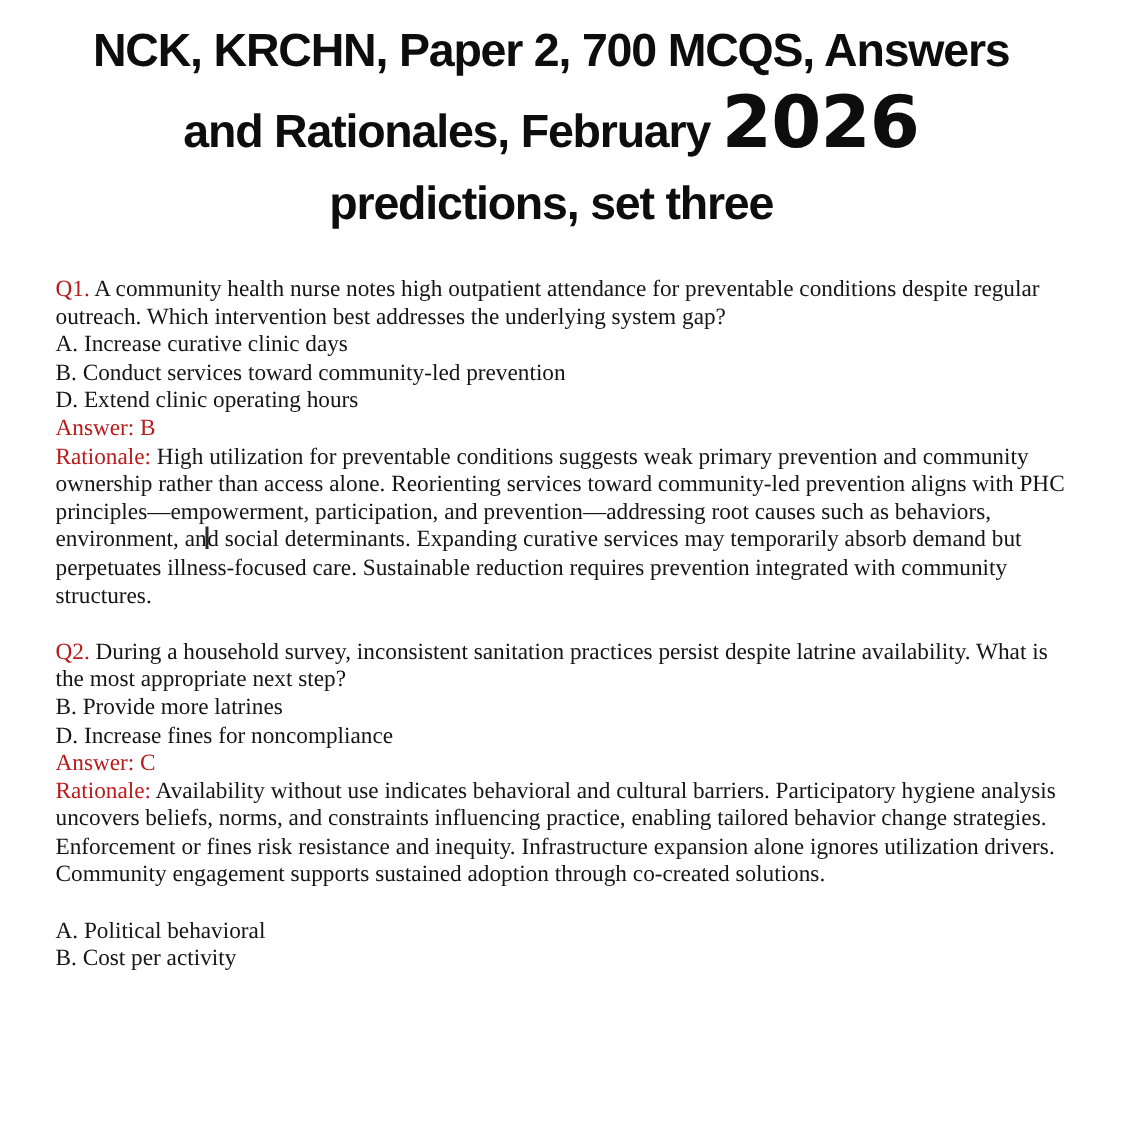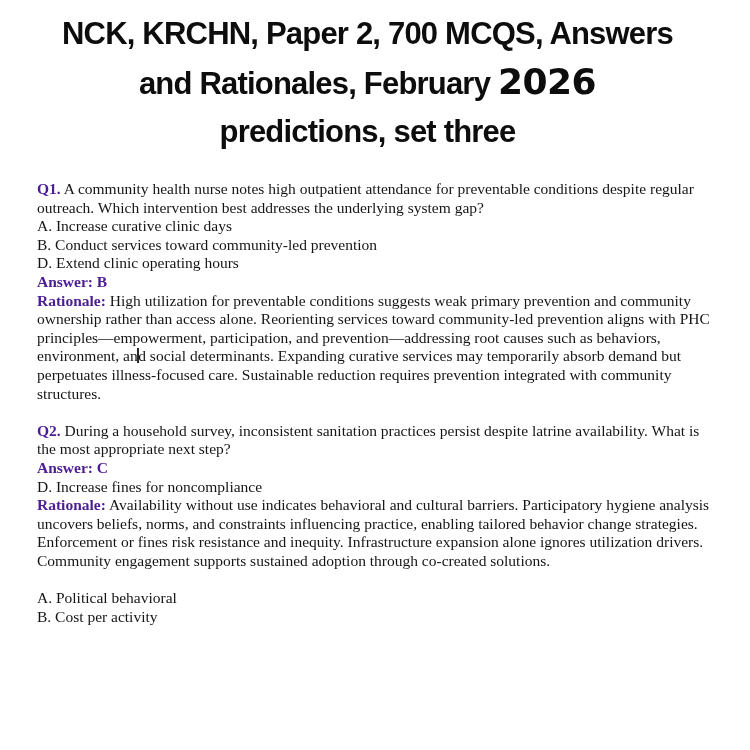--- a/index.html
+++ b/index.html
@@ -21,42 +21,42 @@
     font-family: "Liberation Sans", sans-serif;
     font-weight: 700;
     font-size: 31px;
     line-height: 48px;
     letter-spacing: -0.8px;
     text-align: center;
     color: #0d0d0d;
     margin: 0 0 24px 0;
   }
   .doc-title .year {
-    font-size: 36px;
+    font-size: 48px;
     letter-spacing: -0.5px;
     font-family: "DejaVu Sans", "Liberation Sans", sans-serif;
     font-weight: 700;
   }
   .body-text {
     font-family: "Liberation Serif", serif;
     font-size: 15.5px;
     line-height: 18.6px;
     width: 676px;
     color: #151515;
   }
   .question-block {
     margin: 0 0 18.6px 0;
   }
   .question-block p {
     margin: 0;
     padding: 0;
   }
   b, strong {
-    font-weight: 700;
-    color: #4c1d95;
+    font-weight: 400;
+    color: #b91c1c;
   }
   .caret {
     display: inline-block;
     width: 1.5px;
     height: 15px;
     background: #2a2a2a;
     vertical-align: -2px;
     margin: 0 -0.5px;
   }
 </style>
@@ -77,22 +77,23 @@
       <p><strong>Q1.</strong> <span>A community health nurse notes high outpatient attendance for preventable conditions despite regular outreach. Which intervention best addresses the underlying system gap?</span></p>
       <p>A. Increase curative clinic days</p>
       <p>B. Conduct services toward community-led prevention</p>
       <p>D. Extend clinic operating hours</p>
       <p><strong>Answer: B</strong></p>
       <p><strong>Rationale:</strong> <span>High utilization for preventable conditions suggests weak primary prevention and community ownership rather than access alone. Reorienting services toward community-led prevention aligns with PHC principles—empowerment, participation, and prevention—addressing root causes such as behaviors, environment, an</span><span class="caret"></span><span>d social determinants. Expanding curative services may temporarily absorb demand but perpetuates illness-focused care. Sustainable reduction requires prevention integrated with community structures.</span></p>
     </section>
 
     <section class="question-block">
       <p><strong>Q2.</strong> <span>During a household survey, inconsistent sanitation practices persist despite latrine availability. What is the most appropriate next step?</span></p>
+      <p>B. Provide more latrines</p>
+      <p>D. Increase fines for noncompliance</p>
       <p><strong>Answer: C</strong></p>
-      <p>D. Increase fines for noncompliance</p>
       <p><strong>Rationale:</strong> <span>Availability without use indicates behavioral and cultural barriers. Participatory hygiene analysis uncovers beliefs, norms, and constraints influencing practice, enabling tailored behavior change strategies. Enforcement or fines risk resistance and inequity. Infrastructure expansion alone ignores utilization drivers. Community engagement supports sustained adoption through co-created solutions.</span></p>
     </section>
 
     <section class="question-block">
       <p>A. Political behavioral</p>
       <p>B. Cost per activity</p>
     </section>
 
   </div>
 </div>

